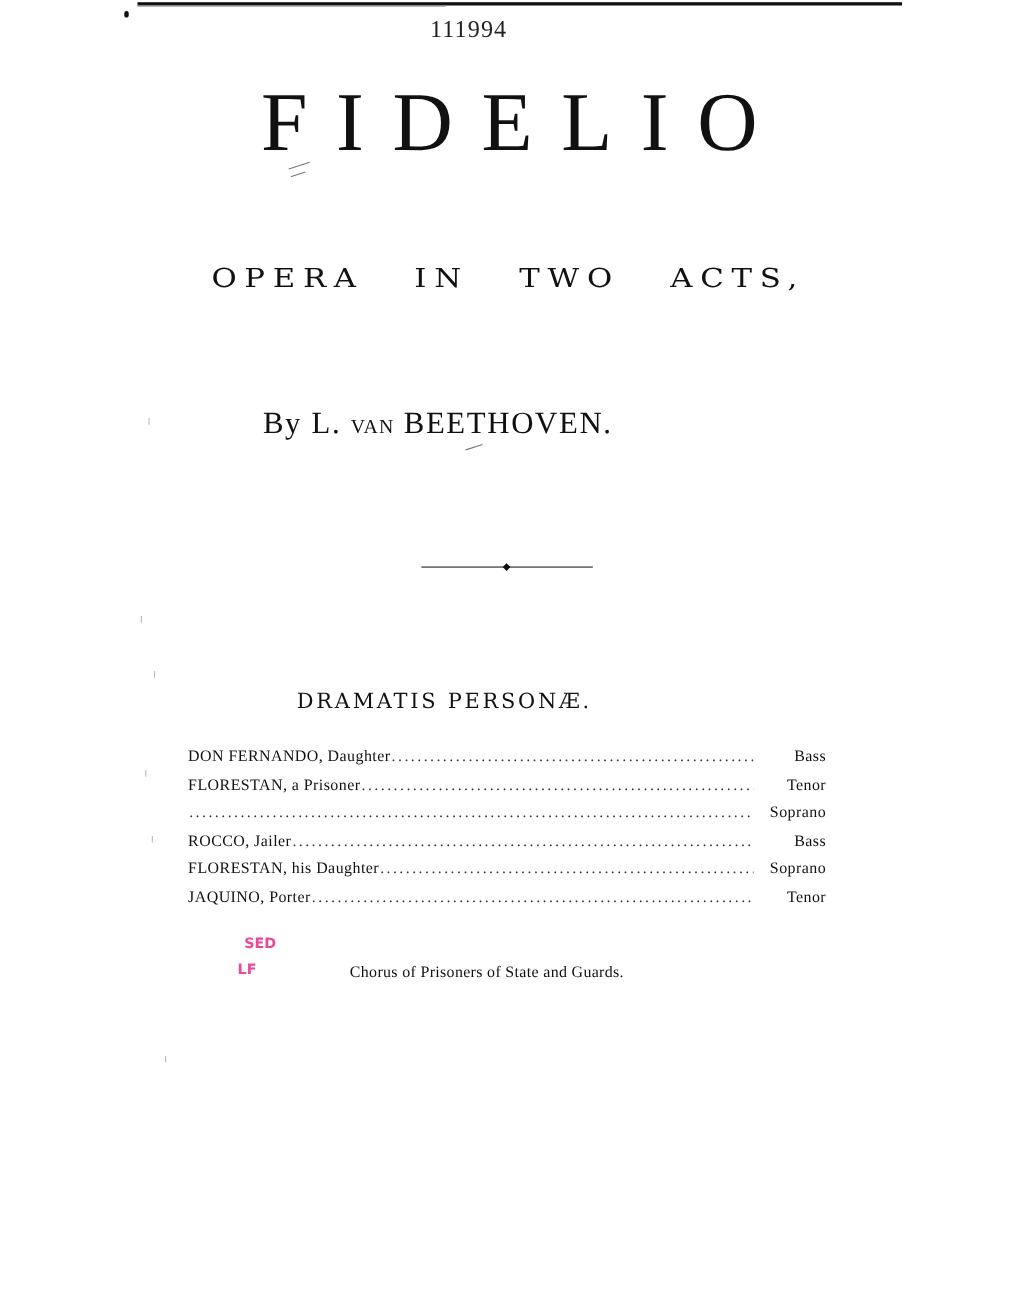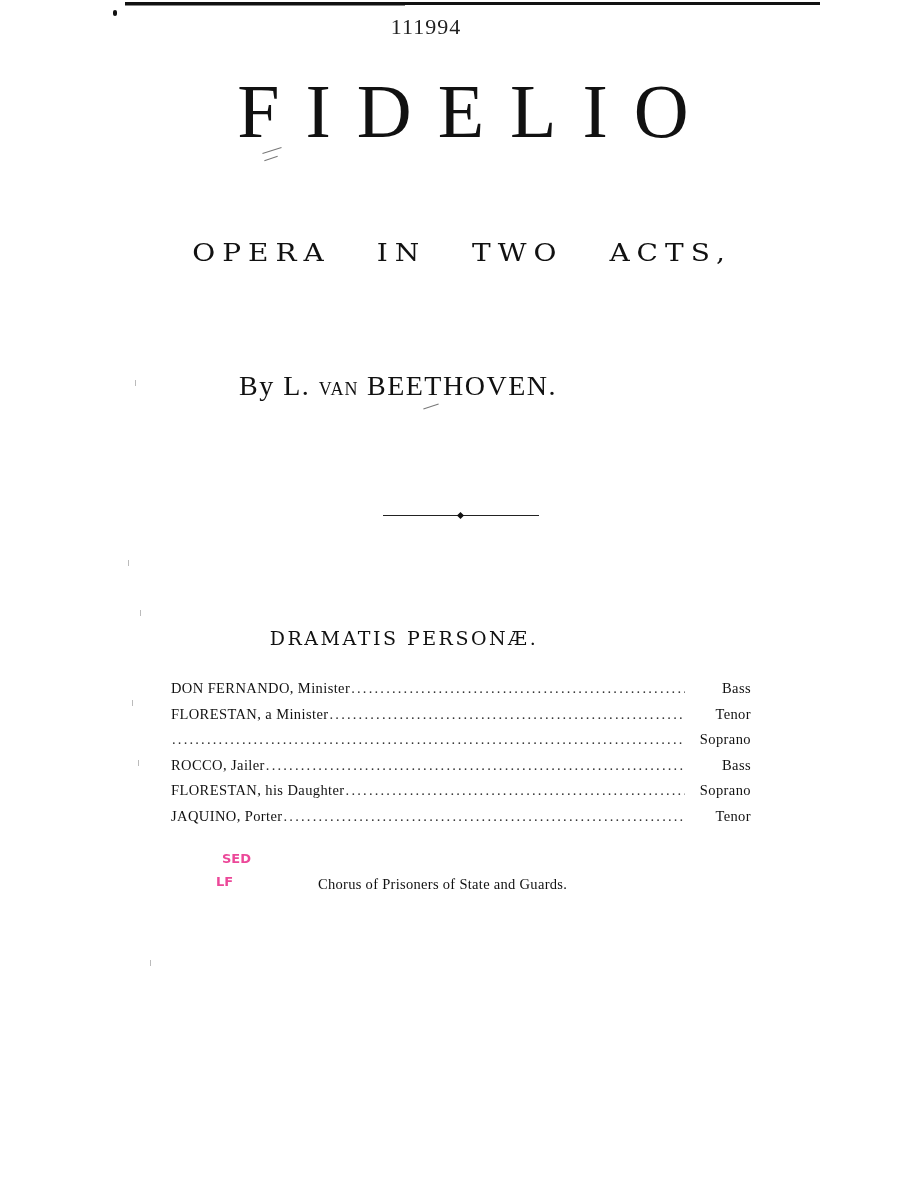--- a/index.html
+++ b/index.html
@@ -56,26 +56,26 @@
 </div>
 <div class="abs pencil" style="left:423px;top:406px;width:16px;"></div>
 
 <div class="abs ornament"></div>
 <div class="abs ornament-dot"></div>
 
 <div class="abs dp-heading">DRAMATIS PERSONÆ.</div>
 
 <div class="abs cast">
   <div class="cast-row">
-    <span class="cast-role">DON FERNANDO, Minister</span>
+    <span class="cast-role">DON FERNANDO, Daughter</span>
     <span class="cast-dots"></span>
     <span class="cast-voice">Bass</span>
   </div>
   <div class="cast-row">
-    <span class="cast-role">FLORESTAN, a Minister</span>
+    <span class="cast-role">FLORESTAN, a Prisoner</span>
     <span class="cast-dots"></span>
     <span class="cast-voice">Tenor</span>
   </div>
   <div class="cast-row">
     <span class="cast-dots"></span>
     <span class="cast-voice">Soprano</span>
   </div>
   <div class="cast-row">
     <span class="cast-role">ROCCO, Jailer</span>
     <span class="cast-dots"></span>

